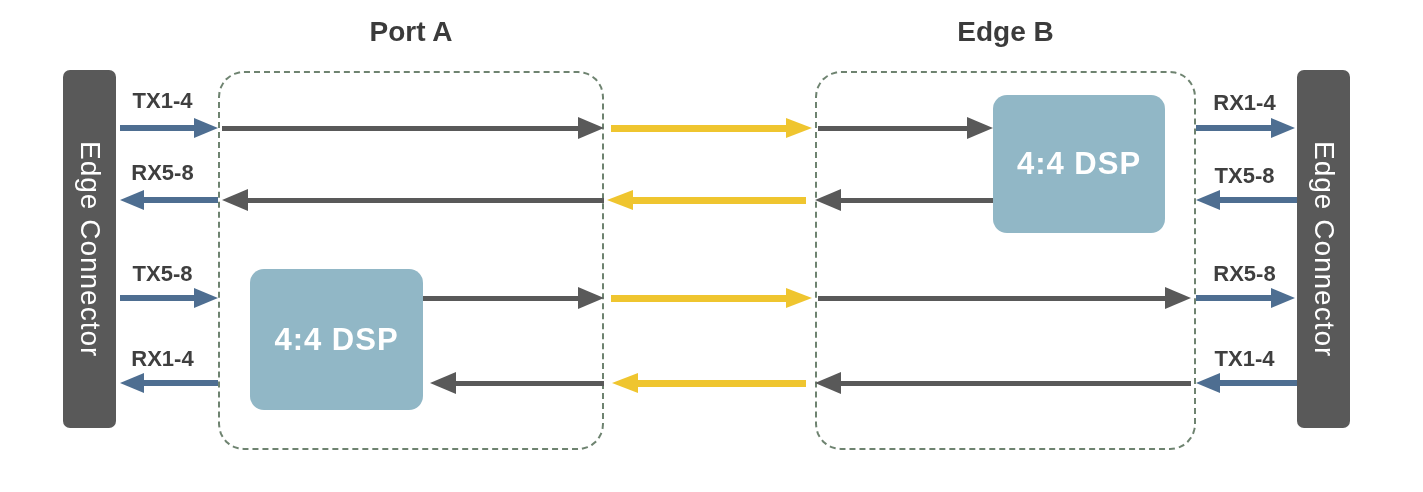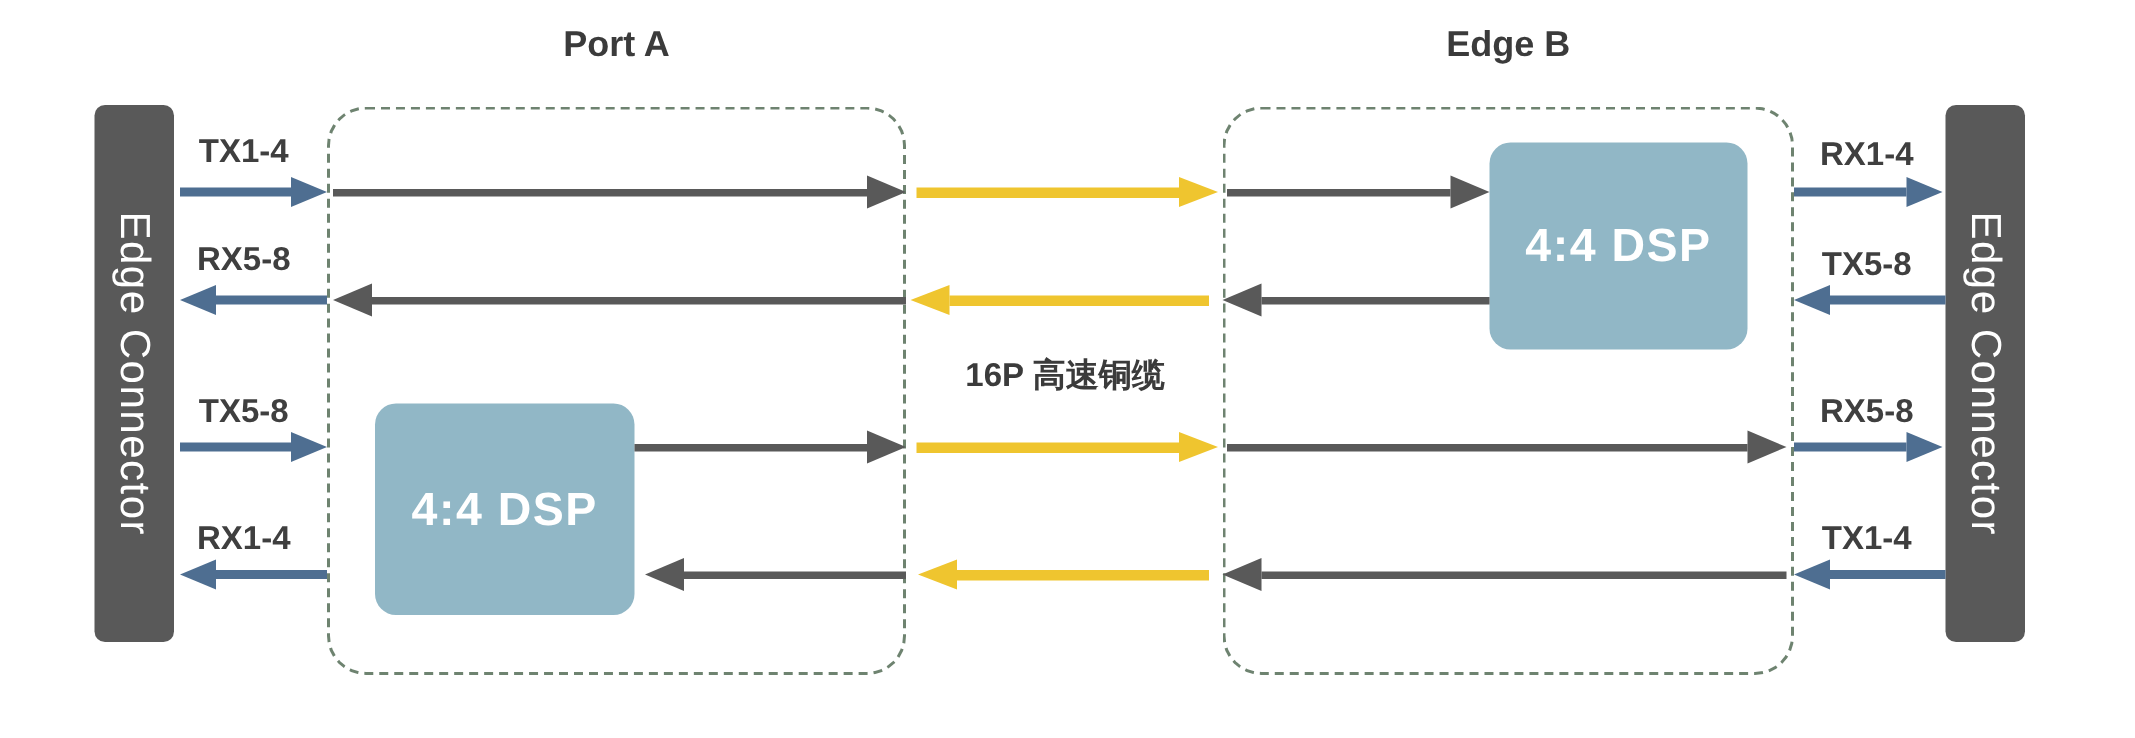--- a/index.html
+++ b/index.html
@@ -15,21 +15,21 @@
   .edgebar .vtext{
     writing-mode:vertical-lr;color:#ffffff;font-size:28px;font-weight:400;
     letter-spacing:1px;white-space:nowrap;
   }
   
   .portbox{
     position:absolute;top:71px;height:379px;border:2px dashed #6E8370;border-radius:26px;
     background:transparent;box-sizing:border-box;
   }
   .port-title{
-    position:absolute;top:16px;text-align:center;font-size:24px;font-weight:700;color:#3B3B3B;
+    position:absolute;top:16px;text-align:center;font-size:28px;font-weight:700;color:#3B3B3B;
   }
   
   .dsp{
     position:absolute;background:#91B7C6;border-radius:14px;
     display:flex;align-items:center;justify-content:center;
     color:#ffffff;font-size:31px;font-weight:700;letter-spacing:1px;
   }
   
   .arr{position:absolute;height:22px;display:flex;align-items:center;}
   .arr .shaft{flex:1;}
@@ -165,15 +165,14 @@
   <div class="lane-label" style="left:110px;top:88px;">TX1-4</div>
   <div class="lane-label" style="left:110px;top:160px;">RX5-8</div>
   <div class="lane-label" style="left:110px;top:261px;">TX5-8</div>
   <div class="lane-label" style="left:110px;top:346px;">RX1-4</div>
 
   <div class="lane-label" style="left:1192px;top:90px;">RX1-4</div>
   <div class="lane-label" style="left:1192px;top:163px;">TX5-8</div>
   <div class="lane-label" style="left:1192px;top:261px;">RX5-8</div>
   <div class="lane-label" style="left:1192px;top:346px;">TX1-4</div>
 
-  <div class="cable-label">16P 高速铜缆</div>
 
 </div>
 
 </body></html>

